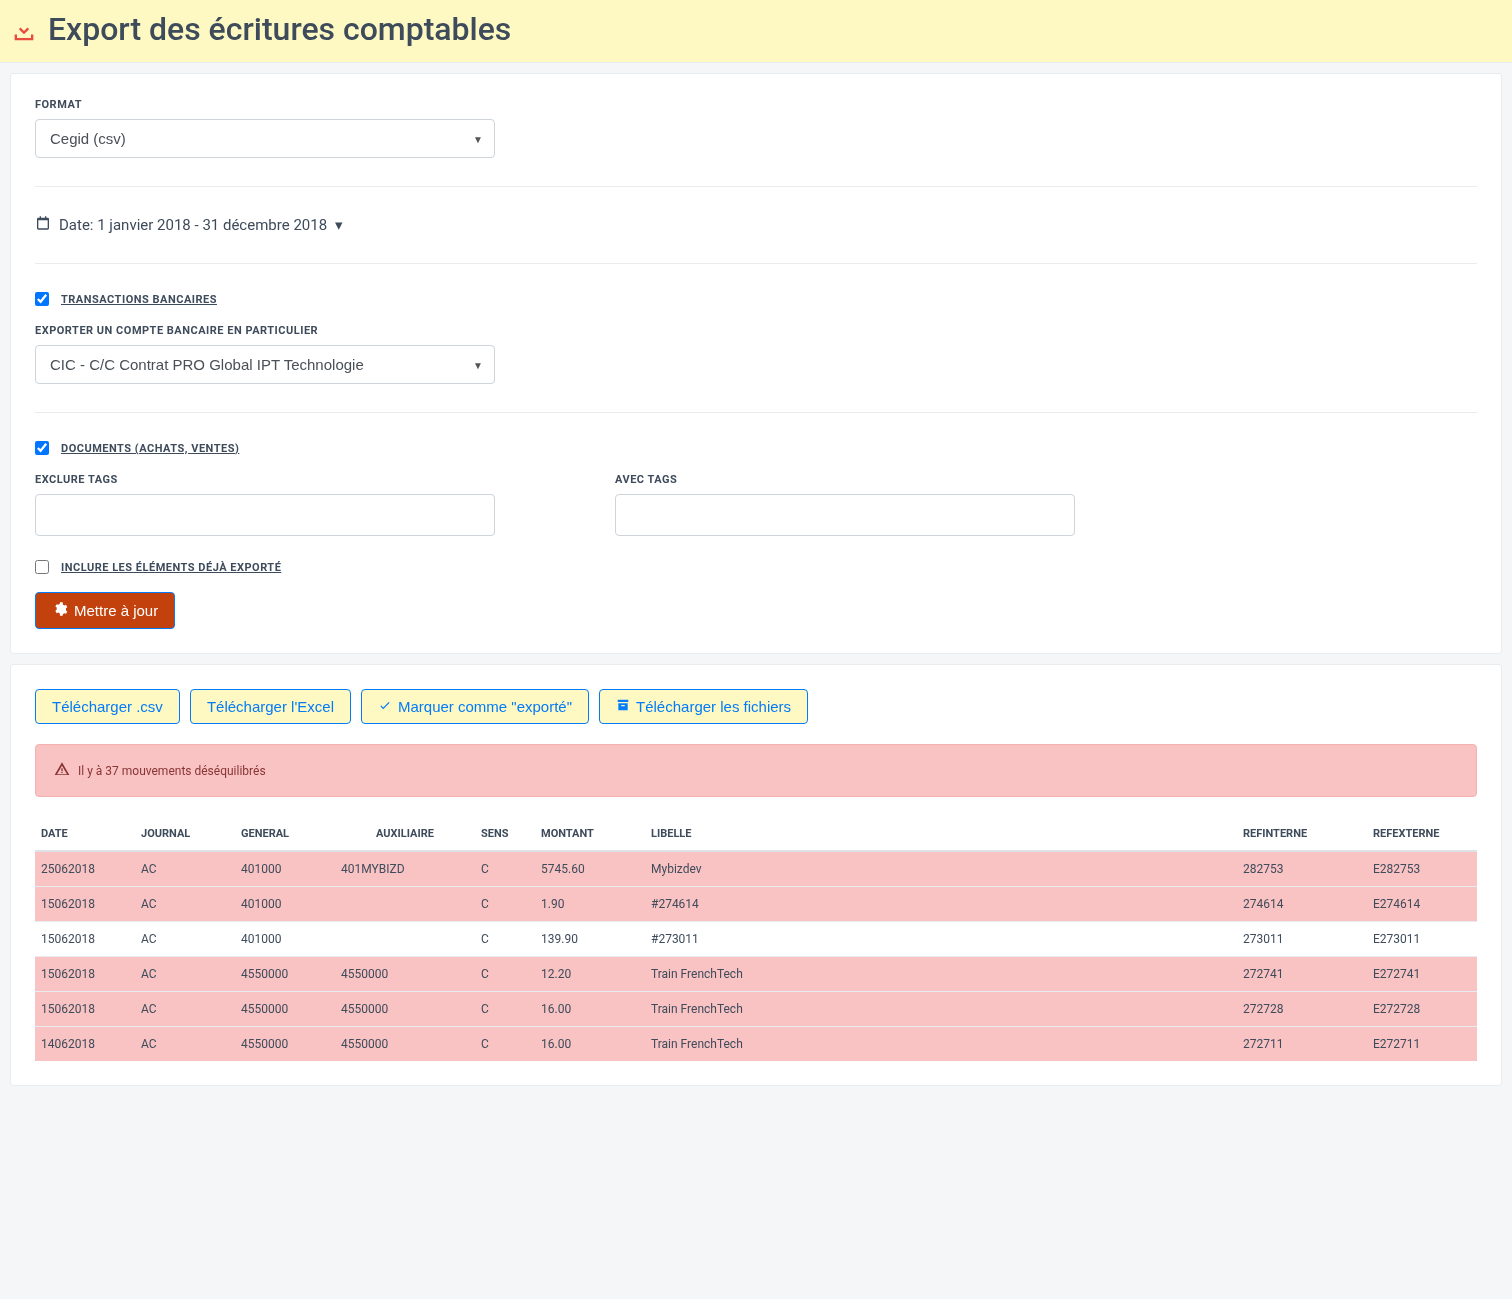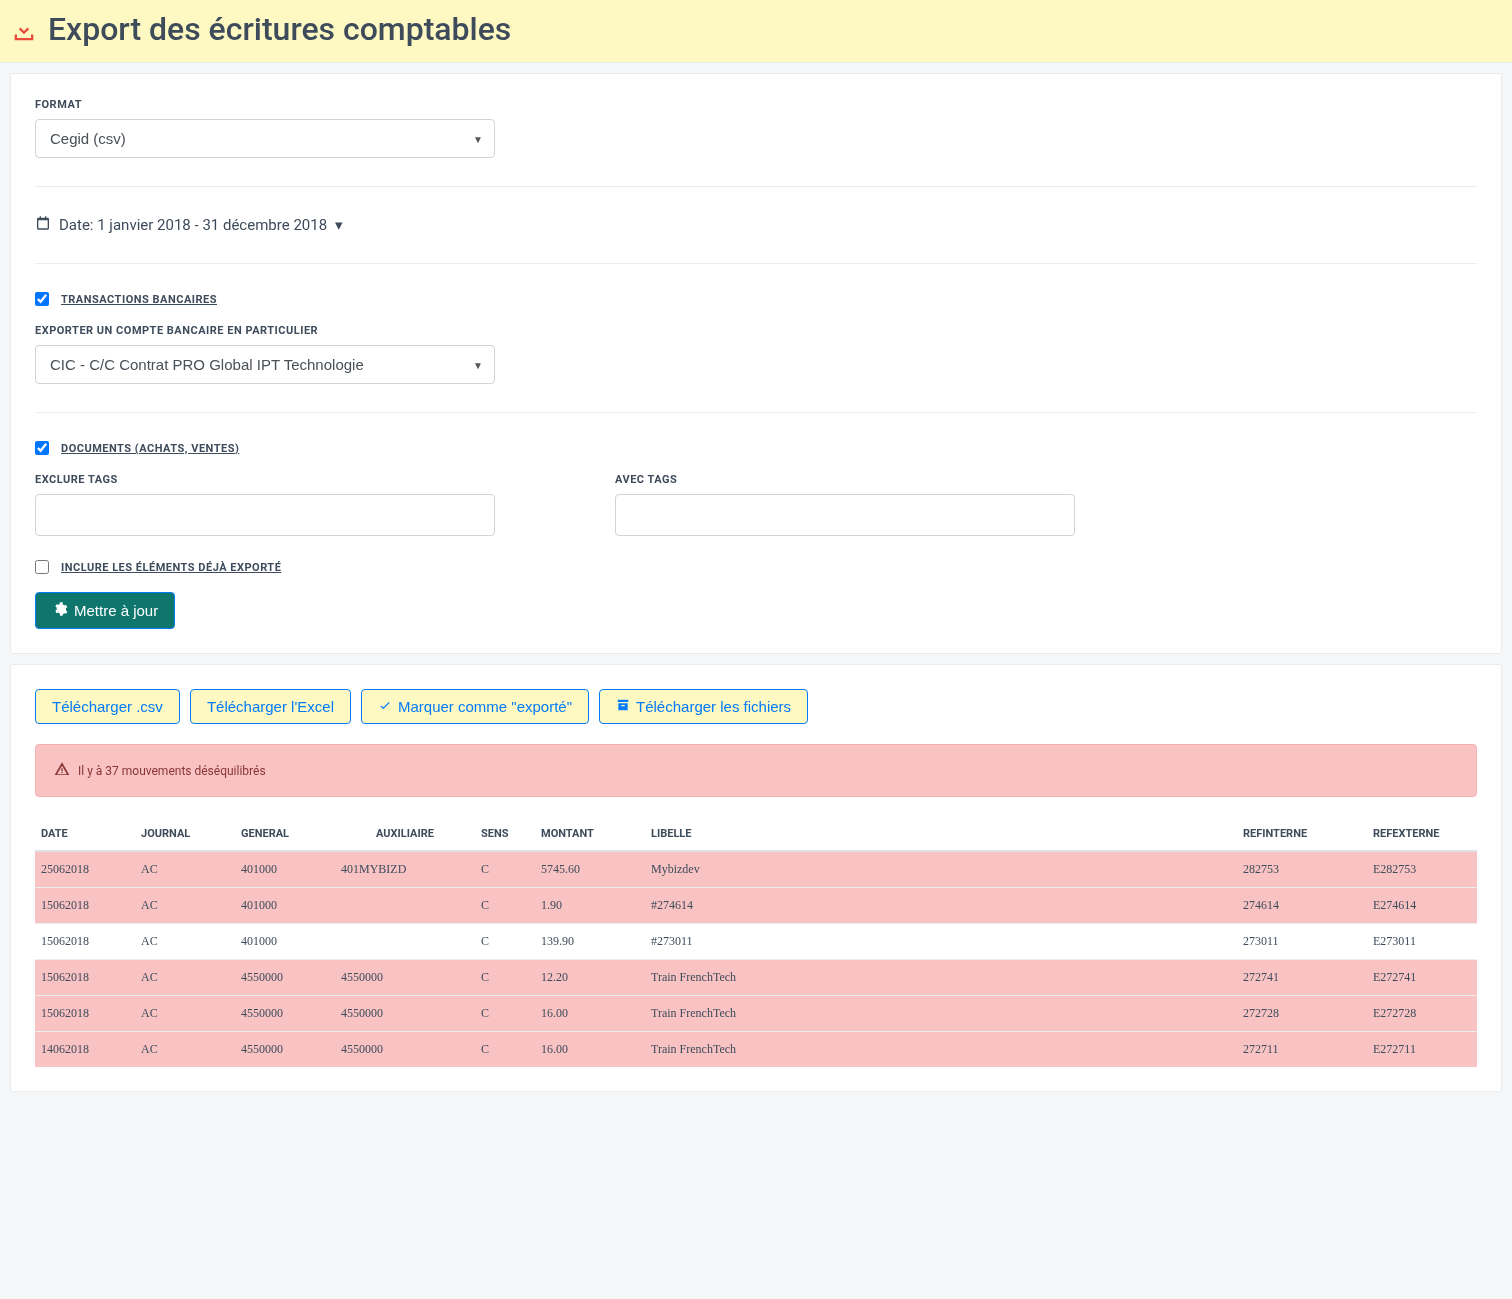--- a/index.html
+++ b/index.html
@@ -121,21 +121,21 @@
       align-items: center;
       gap: 6px;
       padding: 8px 16px;
       border-radius: 4px;
       border: 1px solid transparent;
       font-size: 15px;
       cursor: pointer;
       background: #fff;
     }
     .btn-primary {
-      background: #0f766e;
+      background: #c2410c;
       color: #fff;
       border-color: #047bf8;
     }
     .btn-outline {
       border: 1px solid #047bf8;
       color: #047bf8;
       background: #fef9c3;
       text-align: right;
     }
     .action-bar {
@@ -166,21 +166,20 @@
       text-transform: uppercase;
       padding: 10px 6px;
       border-bottom: 2px solid #dee2e6;
       color: #3e4b5b;
       font-size: 11px;
     }
     tbody td {
       padding: 10px 6px;
       border-top: 1px solid #e9ecef;
       color: #3e4b5b;
-      font-family: Liberation Serif, serif;
     }
     tbody tr.row-danger td {
       background: #f9c3c3;
     }
     .col-date { width: 100px; }
     .col-journal { width: 100px; }
     .col-general { width: 100px; }
     .col-aux { width: 140px; text-align: center; }
     .col-sens { width: 60px; }
     .col-montant { width: 110px; }

